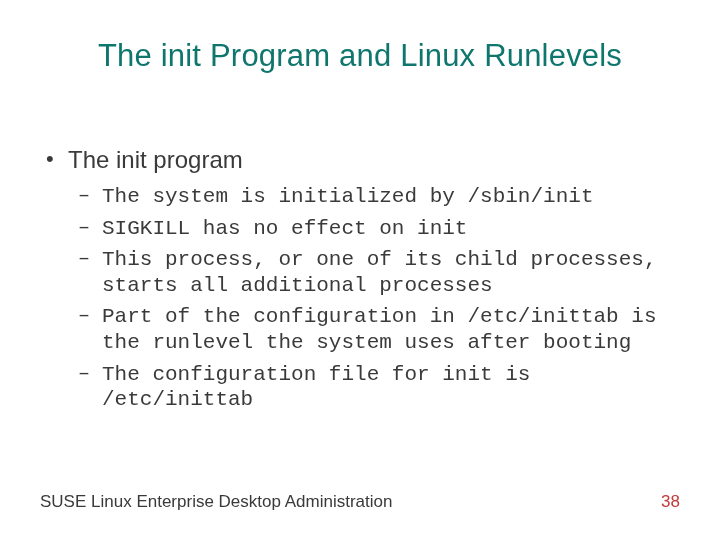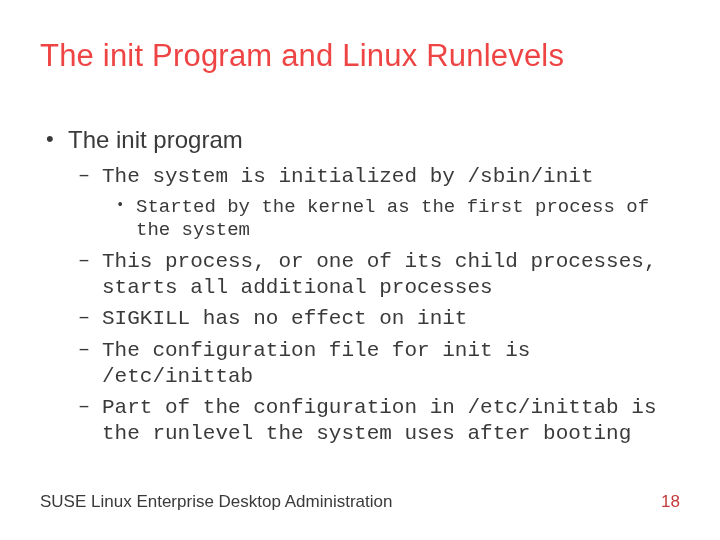--- a/index.html
+++ b/index.html
@@ -14,22 +14,23 @@
   }
   .slide {
     width: 100%;
     height: 100%;
     padding: 38px 40px 0 40px;
     position: relative;
   }
   .title {
     font-size: 31px;
     font-weight: 400;
-    color: #ef4444;
-    margin-bottom: 52px;
+    color: #0f766e;
+    text-align: center;
+    margin-bottom: 72px;
     letter-spacing: 0.2px;
   }
   ul { list-style: none; }
   .lvl1 > li {
     font-size: 24px;
     color: #3a3a3a;
     margin-bottom: 10px;
     padding-left: 28px;
     position: relative;
   }
@@ -95,39 +96,34 @@
 
 <div class="slide">
   <h1 class="title">The init Program and Linux Runlevels</h1>
 
   <ul class="lvl1">
     <li>
       <span>The init program</span>
       <ul class="lvl2">
         <li>
           <span>The system is initialized by /sbin/init</span>
-          <ul class="lvl3">
-            <li>
-              <span>Started by the kernel as the first process of the system</span>
-            </li>
-          </ul>
+        </li>
+        <li>
+          <span>SIGKILL has no effect on init</span>
         </li>
         <li>
           <span>This process, or one of its child processes, starts all additional processes</span>
         </li>
         <li>
-          <span>SIGKILL has no effect on init</span>
+          <span>Part of the configuration in /etc/inittab is the runlevel the system uses after booting</span>
         </li>
         <li>
           <span>The configuration file for init is /etc/inittab</span>
-        </li>
-        <li>
-          <span>Part of the configuration in /etc/inittab is the runlevel the system uses after booting</span>
         </li>
       </ul>
     </li>
   </ul>
 
   <div class="footer">
     <span>SUSE Linux Enterprise Desktop Administration</span>
-    <span class="page-num">18</span>
+    <span class="page-num">38</span>
   </div>
 </div>
 
 </body></html>

